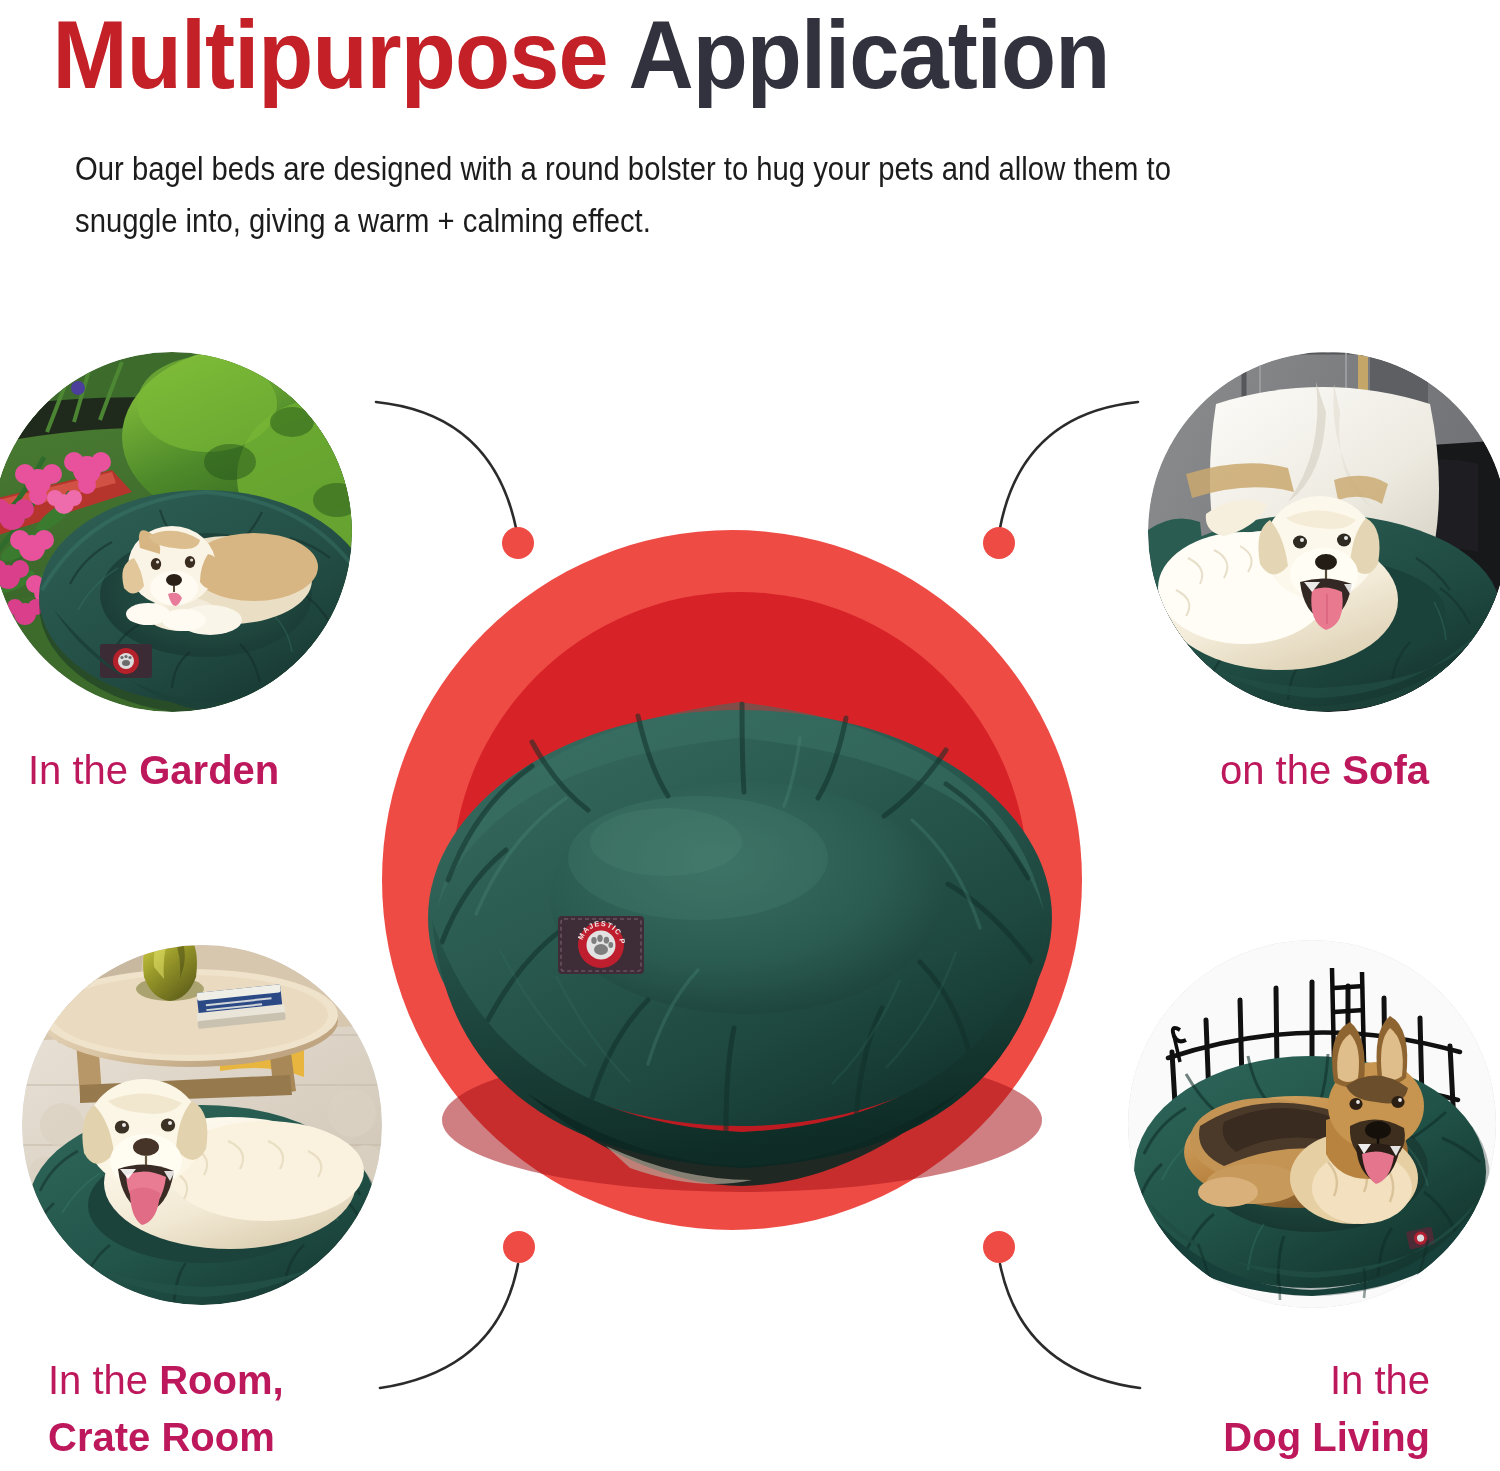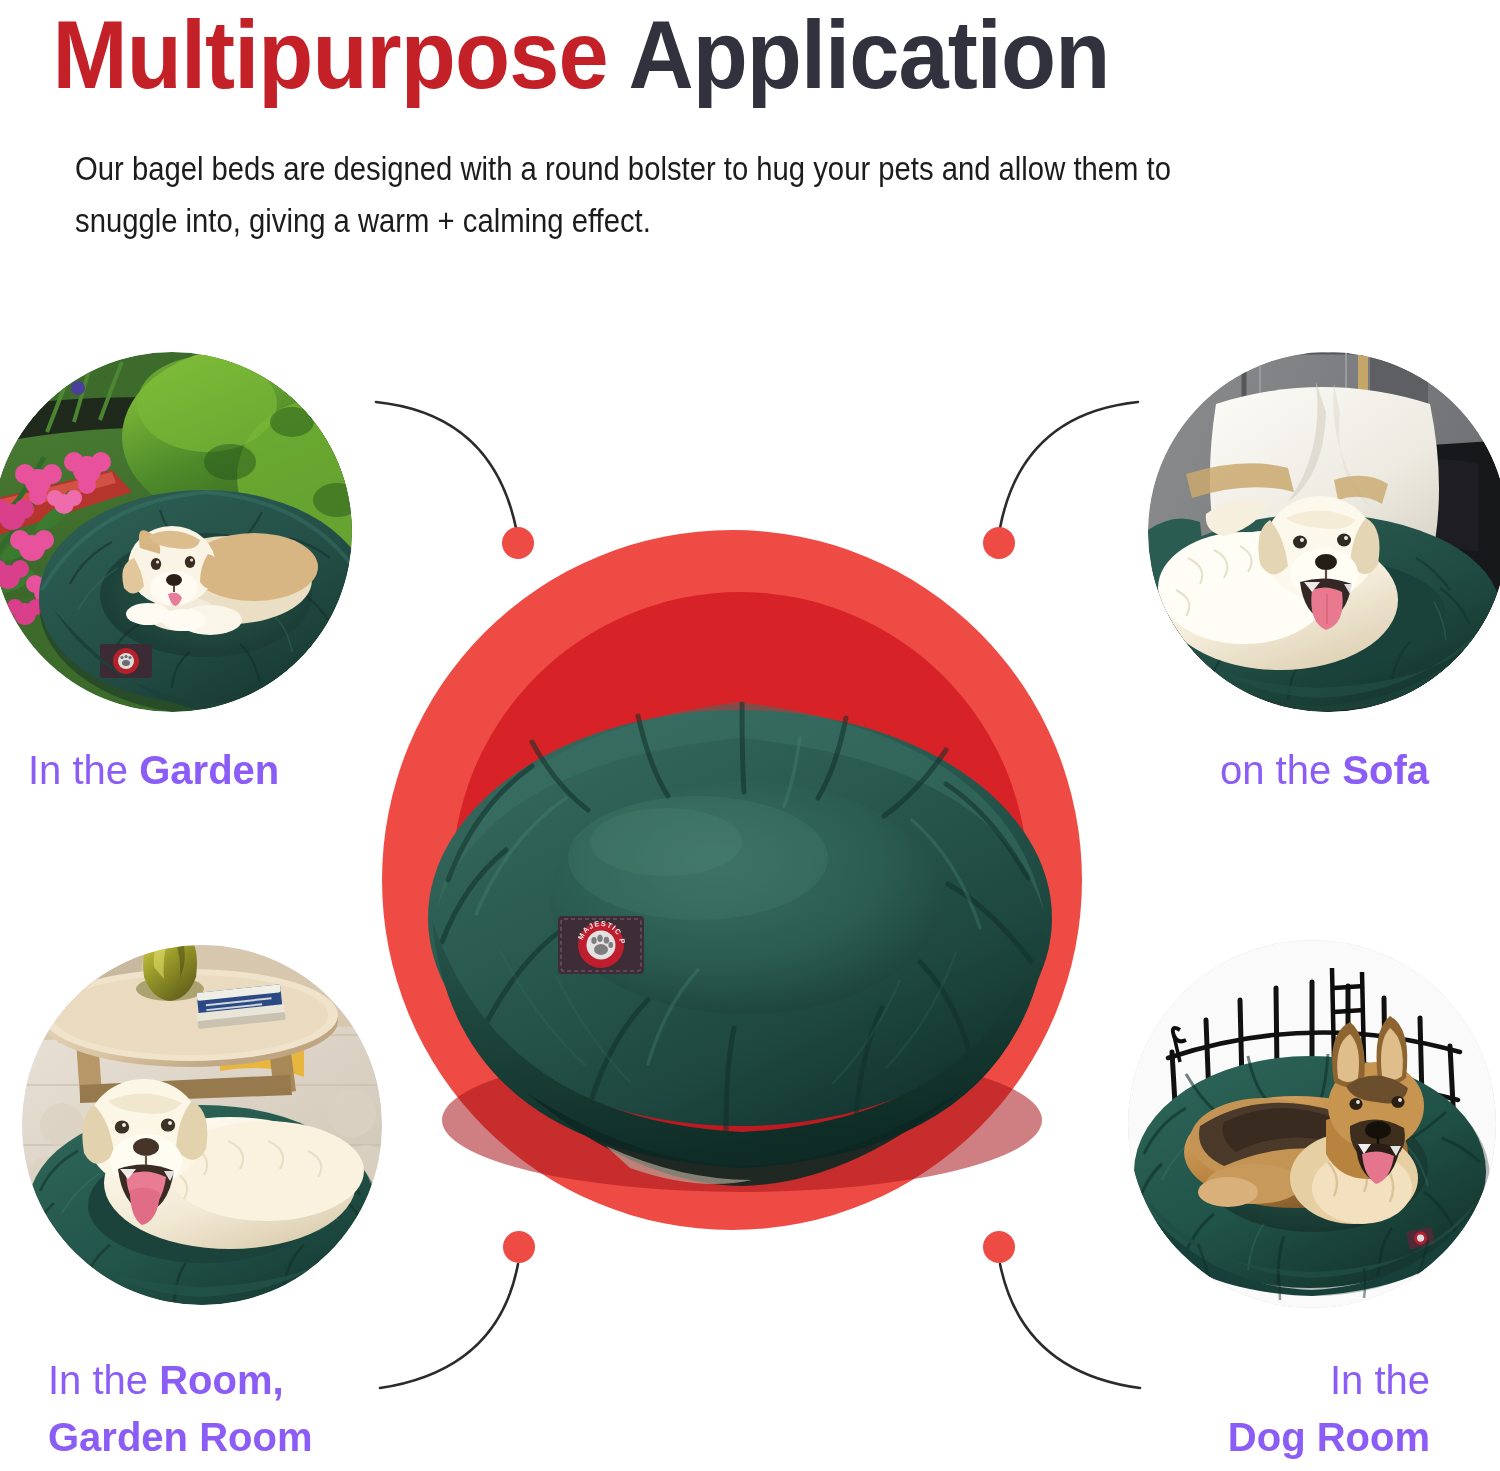--- a/index.html
+++ b/index.html
@@ -63,21 +63,21 @@
   #thumb-garden  { left: -8px;   top: 352px;  width: 360px; height: 360px; }
   #thumb-sofa    { left: 1148px; top: 352px;  width: 360px; height: 360px; }
   #thumb-room    { left: 22px;   top: 945px;  width: 360px; height: 360px; }
   #thumb-crate   { left: 1128px; top: 940px;  width: 368px; height: 368px; }
 
   
   .caption {
     position: absolute;
     font-size: 40px;
     line-height: 1.42;
-    color: #8b5cf6;
+    color: #be185d;
     white-space: nowrap;
   }
   .caption .lite { font-weight: 400; }
   .caption .bold { font-weight: 700; }
 
   #caption-garden { left: 28px;  top: 742px; text-align: left; }
   #caption-sofa   { right: 71px; top: 742px; text-align: right; }
   #caption-room   { left: 48px;  top: 1352px; text-align: left; }
   #caption-crate  { right: 70px; top: 1352px; text-align: right; }
 
@@ -548,21 +548,21 @@
         </g>
 
         <path d="M4 276 Q70 358 180 362 Q296 356 356 272 Q338 360 180 368 Q28 362 4 276 Z" fill="#1B433B"></path>
         <path d="M20 286 Q86 348 180 352 Q280 348 344 284 Q310 336 180 342 Q58 336 20 286 Z" fill="#235248" opacity="0.8"></path>
       </g>
     </svg>
   </div>
 
   <div class="caption" id="caption-room">
     <div><span class="lite">In the </span><span class="bold">Room,</span></div>
-    <div class="bold">Garden Room</div>
+    <div class="bold">Crate Room</div>
   </div>
 
   <div class="thumb" id="thumb-crate">
     <svg viewBox="0 0 368 368">
       <defs>
         <clipPath id="cc">
             <circle cx="184" cy="184" r="184"></circle>
           </clipPath>
         <linearGradient id="kBed" x1="0.1" y1="0" x2="0.9" y2="1">
           <stop offset="0" stop-color="#2E655A"></stop>
@@ -689,21 +689,21 @@
           <path d="M150 330 Q152 346 152 360"></path>
           <path d="M236 328 Q238 344 236 358"></path>
           <path d="M300 300 Q296 320 290 336"></path>
         </g>
       </g>
     </svg>
   </div>
 
   <div class="caption" id="caption-crate">
     <div class="lite">In the</div>
-    <div class="bold">Dog Room</div>
+    <div class="bold">Dog Living</div>
   </div>
 
   <div id="center-stage">
     <svg viewBox="0 0 720 800">
       <defs>
         <linearGradient id="hBolster" x1="0.15" y1="0.05" x2="0.85" y2="1">
           <stop offset="0" stop-color="#36695E"></stop>
           <stop offset="0.35" stop-color="#2A5A50"></stop>
           <stop offset="0.7" stop-color="#1E4840"></stop>
           <stop offset="1" stop-color="#10302A"></stop>

